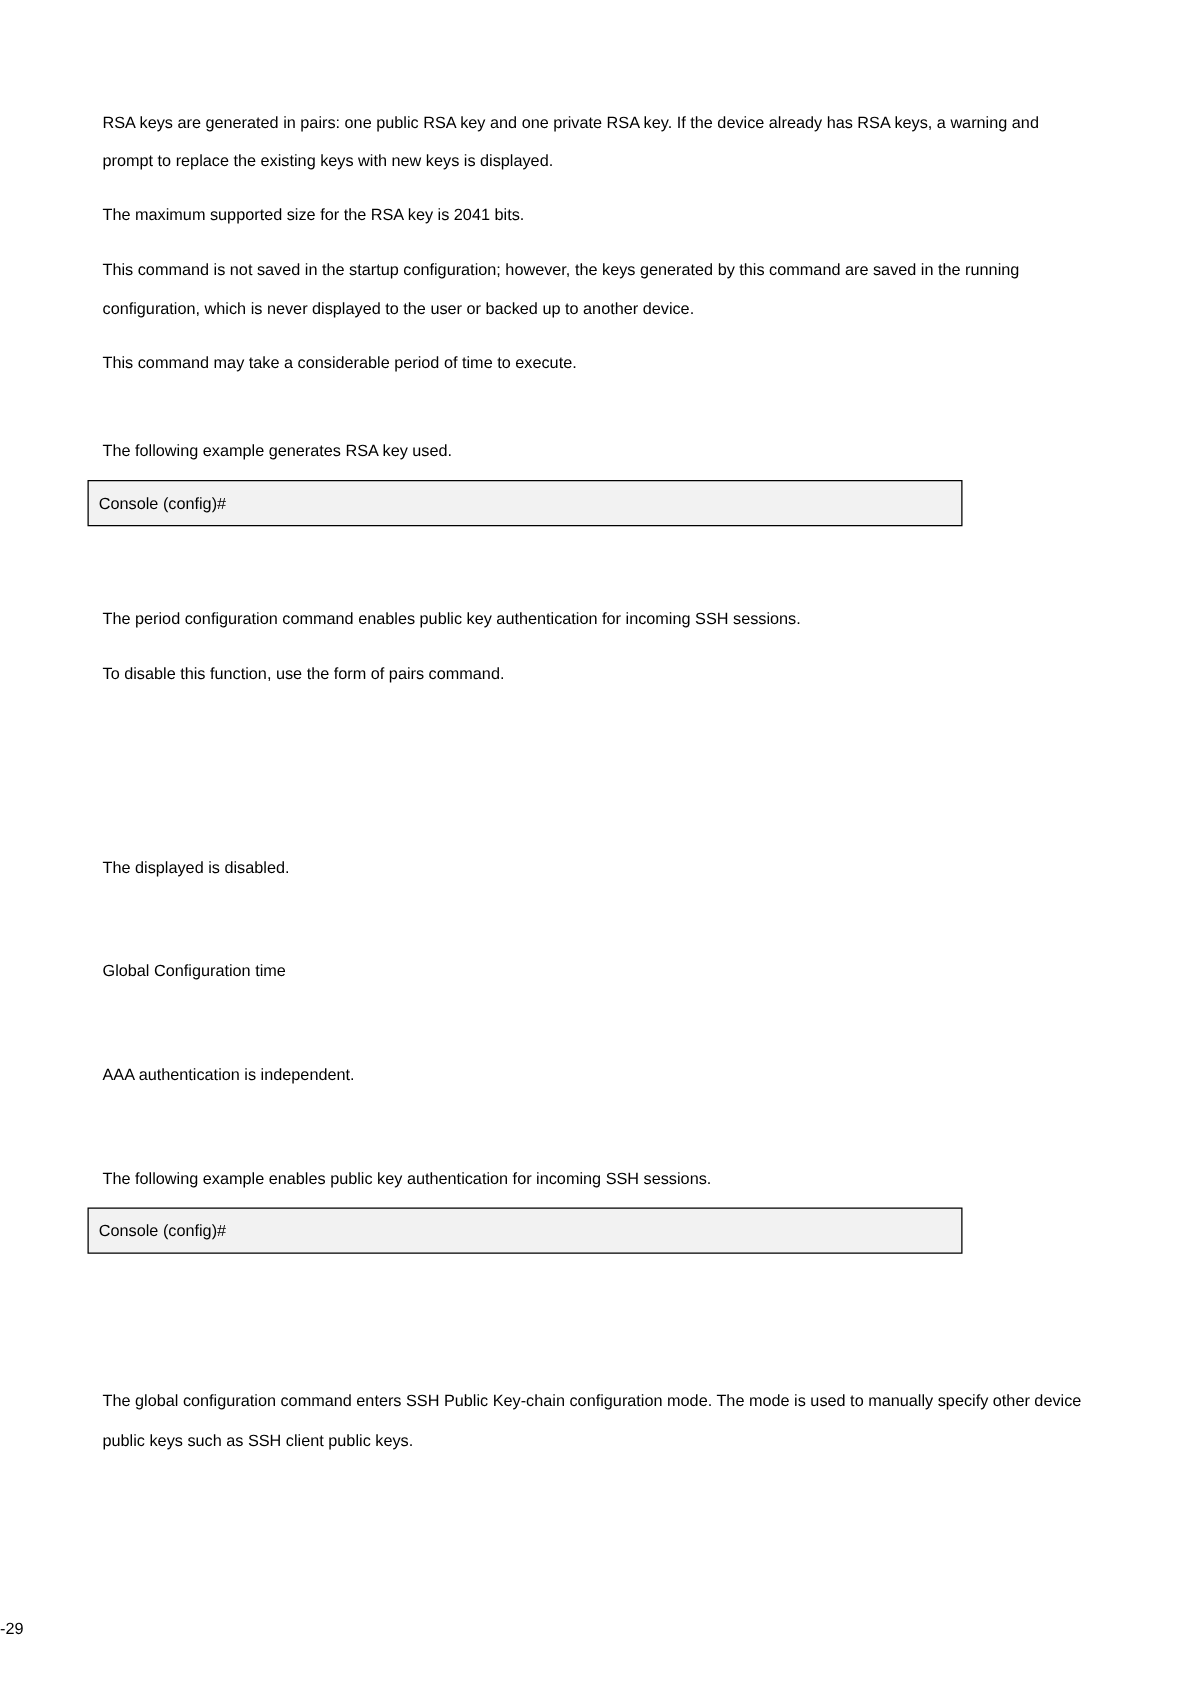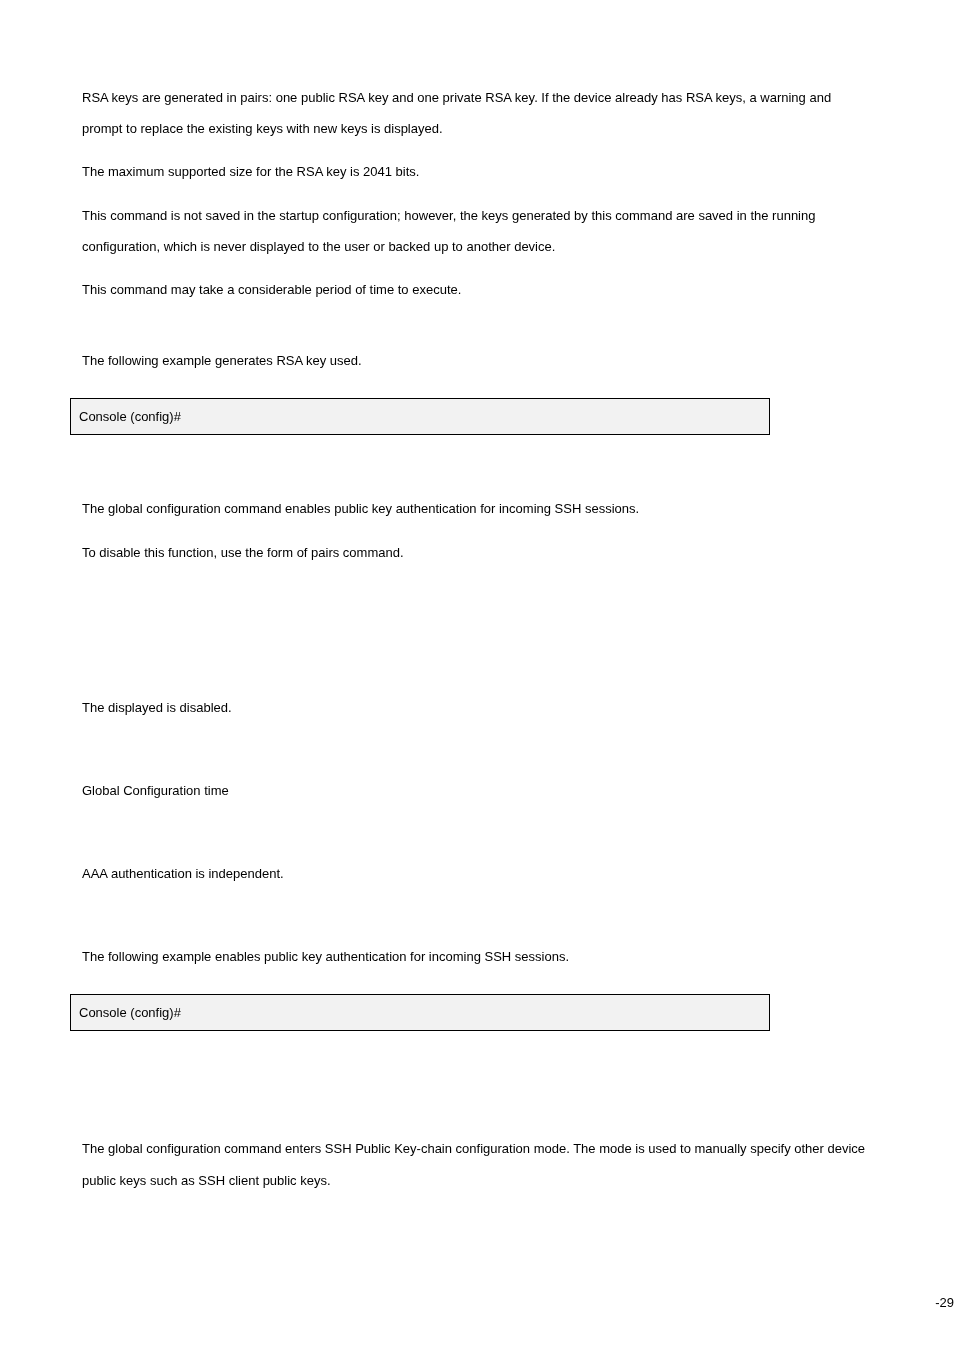--- a/index.html
+++ b/index.html
@@ -17,31 +17,31 @@
       line-height: 2.4;
       margin: 12px;
     }
     .para { margin-bottom: 0; }
     .section-gap { height: 28px; }
     .small-gap { height: 12px; }
     .console-box {
       border: 1px solid #000;
       background: #f2f2f2;
       padding: 10px 8px;
-      margin-top: 22px;
+      margin-top: 8px;
       margin-bottom: 6px;
       width: 700px;
     }
     .console-box span.cmd { font-weight: bold; }
     .page-num {
       position: absolute;
       bottom: 40px;
       left: 0;
       width: 100%;
-      text-align: right;
+      text-align: left;
       font-size: 13px;
     }
     .bold { font-weight: bold; }
     .inblock { display: inline; }
   </style>
 </head>
 <body>
 
 <p class="para">RSA keys are generated in pairs: one public RSA key and one private RSA key. If the device already has RSA keys, a warning and prompt to replace the existing keys with new keys is displayed.</p>
 <p class="para">The maximum supported size for the RSA key is 2041 bits.</p>
@@ -52,21 +52,21 @@
 
 <p class="para">The following example generates RSA key used.</p>
 <div class="console-box">
   <span>Console (config)# </span><span class="cmd"></span>
 </div>
 
 <div class="section-gap"></div>
 <div class="small-gap"></div>
 
 <p class="para">
-  <span class="inblock">The </span><span class="bold inblock"></span><span class="inblock"> global configuration command enables public key authentication for incoming SSH sessions.</span>
+  <span class="inblock">The </span><span class="bold inblock"></span><span class="inblock"> period configuration command enables public key authentication for incoming SSH sessions.</span>
 </p>
 <p class="para">
   <span class="inblock">To disable this function, use the </span><span class="bold inblock"></span><span class="inblock"> form of pairs command.</span>
 </p>
 
 <div class="section-gap"></div>
 <div class="section-gap"></div>
 <div class="section-gap"></div>
 <div class="section-gap"></div>
 

